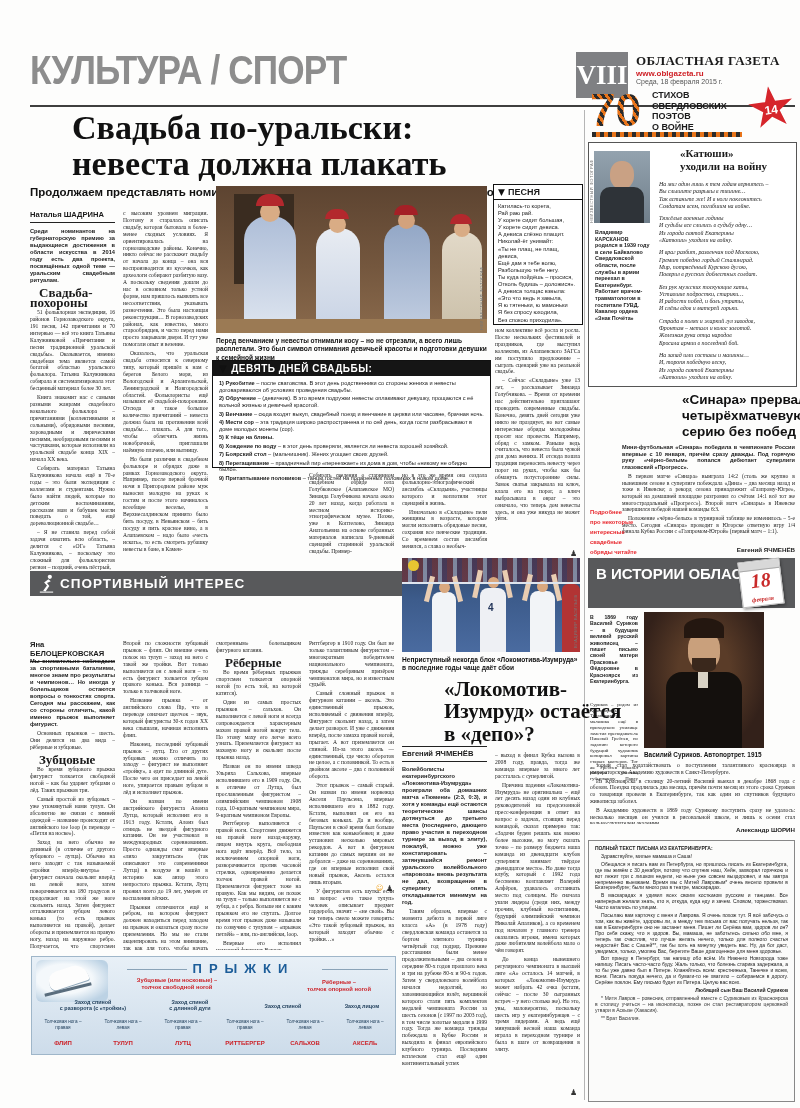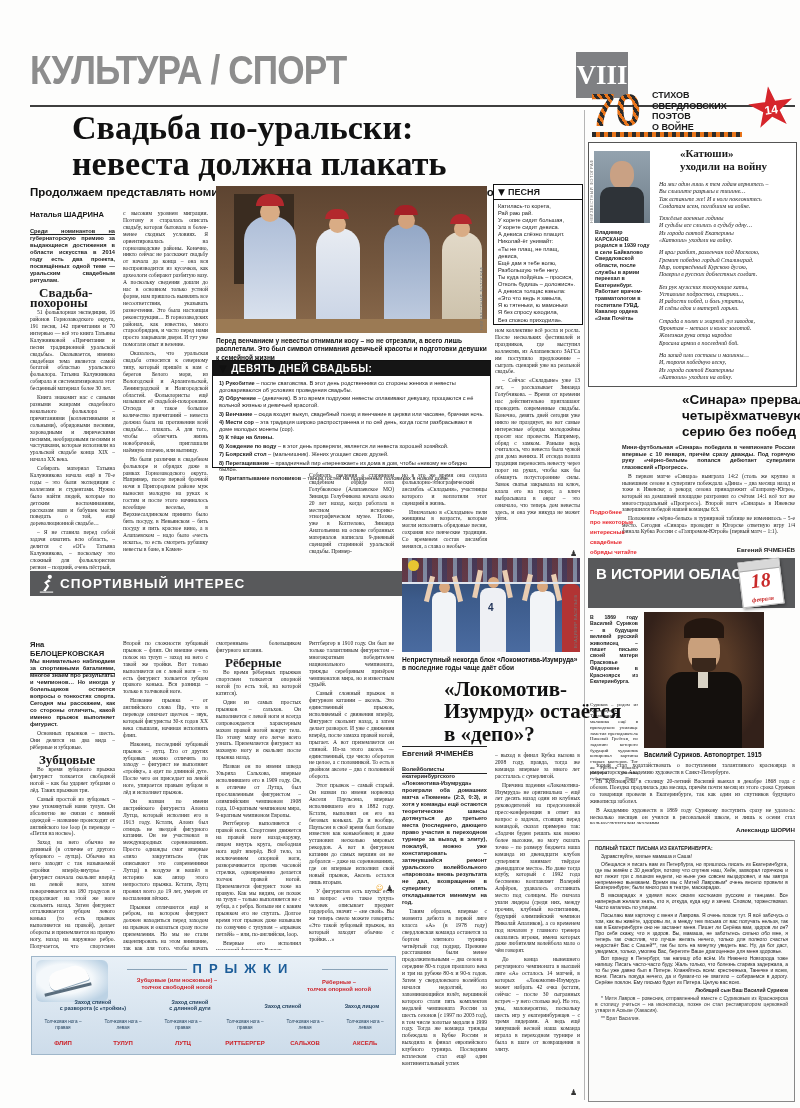--- a/index.html
+++ b/index.html
@@ -22,21 +22,21 @@
   .headline{font-family:"Liberation Serif",serif;font-weight:bold;line-height:1.06;color:#111;margin-left:42px;}
   .standfirst{font-family:"Liberation Sans",sans-serif;font-weight:bold;font-size:11.5px;color:#111;}
   
   .col{width:85px;font-size:5.6px;line-height:6.9px;text-align:justify;overflow:hidden;}
   .col p{margin:0 0 2px;text-indent:7px;}
   .col p.lead{font-family:"Liberation Sans",sans-serif;font-weight:bold;text-indent:0;font-size:5.7px;line-height:7px;}
   .col p.sub{font-family:Liberation Serif, serif;font-weight:bold;font-size:13px;line-height:9.6px;
         text-indent:9px;margin:4px 0 2px;text-align:left;}
   .col p.nosub{text-indent:0;}
   .byline{font-family:"Liberation Sans",sans-serif;font-weight:bold;font-size:7.6px;
-        border-bottom:1.5px solid #222;padding-bottom:15px;margin-bottom:4px;}
+        border-bottom:1.5px solid #222;padding-bottom:3px;margin-bottom:4px;}
   .caption{font-family:"Liberation Sans",sans-serif;font-weight:bold;font-size:6.6px;line-height:8.4px;color:#111;}
   .credit-v{font-family:"Liberation Sans",sans-serif;font-size:4px;color:#777;writing-mode:vertical-rl;
         transform:rotate(180deg);letter-spacing:.5px;}
   .stamp{font-family:"DejaVu Sans",sans-serif;font-size:8px;color:#333;float:right;}
   
   .feature-box{border:1px solid #111;background:#fff;}
   .box-head{font-family:"Liberation Sans",sans-serif;font-weight:bold;}
   .tri{color:#111;font-family:"DejaVu Sans",sans-serif;}
   .nine-head{background:#151515;color:#fff;font-family:"Liberation Sans",sans-serif;font-weight:bold;
         font-size:10px;line-height:15px;padding:0 6px;letter-spacing:.5px;}
@@ -99,20 +99,25 @@
 </head>
 <body>
 
 <div class="page">
 
   <div class="abs" style="left:30px;top:48px;">
     <span class="section-title" style="display:inline-block">КУЛЬТУРА / СПОРТ</span>
   </div>
   <div class="abs folio-box" style="left:576px;top:52px;width:52px;height:46px;">
     <span>VIII</span>
+  </div>
+  <div class="abs" style="left:636px;top:53px;width:160px;">
+    <div class="paper-name">ОБЛАСТНАЯ ГАЗЕТА</div>
+    <div class="paper-url" style="cursor:pointer">www.oblgazeta.ru</div>
+    <div class="paper-date">Среда, 18 февраля 2015 г.</div>
   </div>
   <div class="abs rule-h" style="left:30px;top:105px;width:765px;"></div>
   <div class="abs rule-v" style="left:584px;top:110px;height:990px;"></div>
 
   <div class="abs headline" style="left:30px;top:110px;font-size:34px;">
     <div>Свадьба по-уральски:</div>
     <div>невеста должна плакать</div>
   </div>
   <div class="abs standfirst" style="left:30px;top:186px;width:550px;">Продолжаем представлять номинантов на премию губернатора Свердловской области</div>
 

